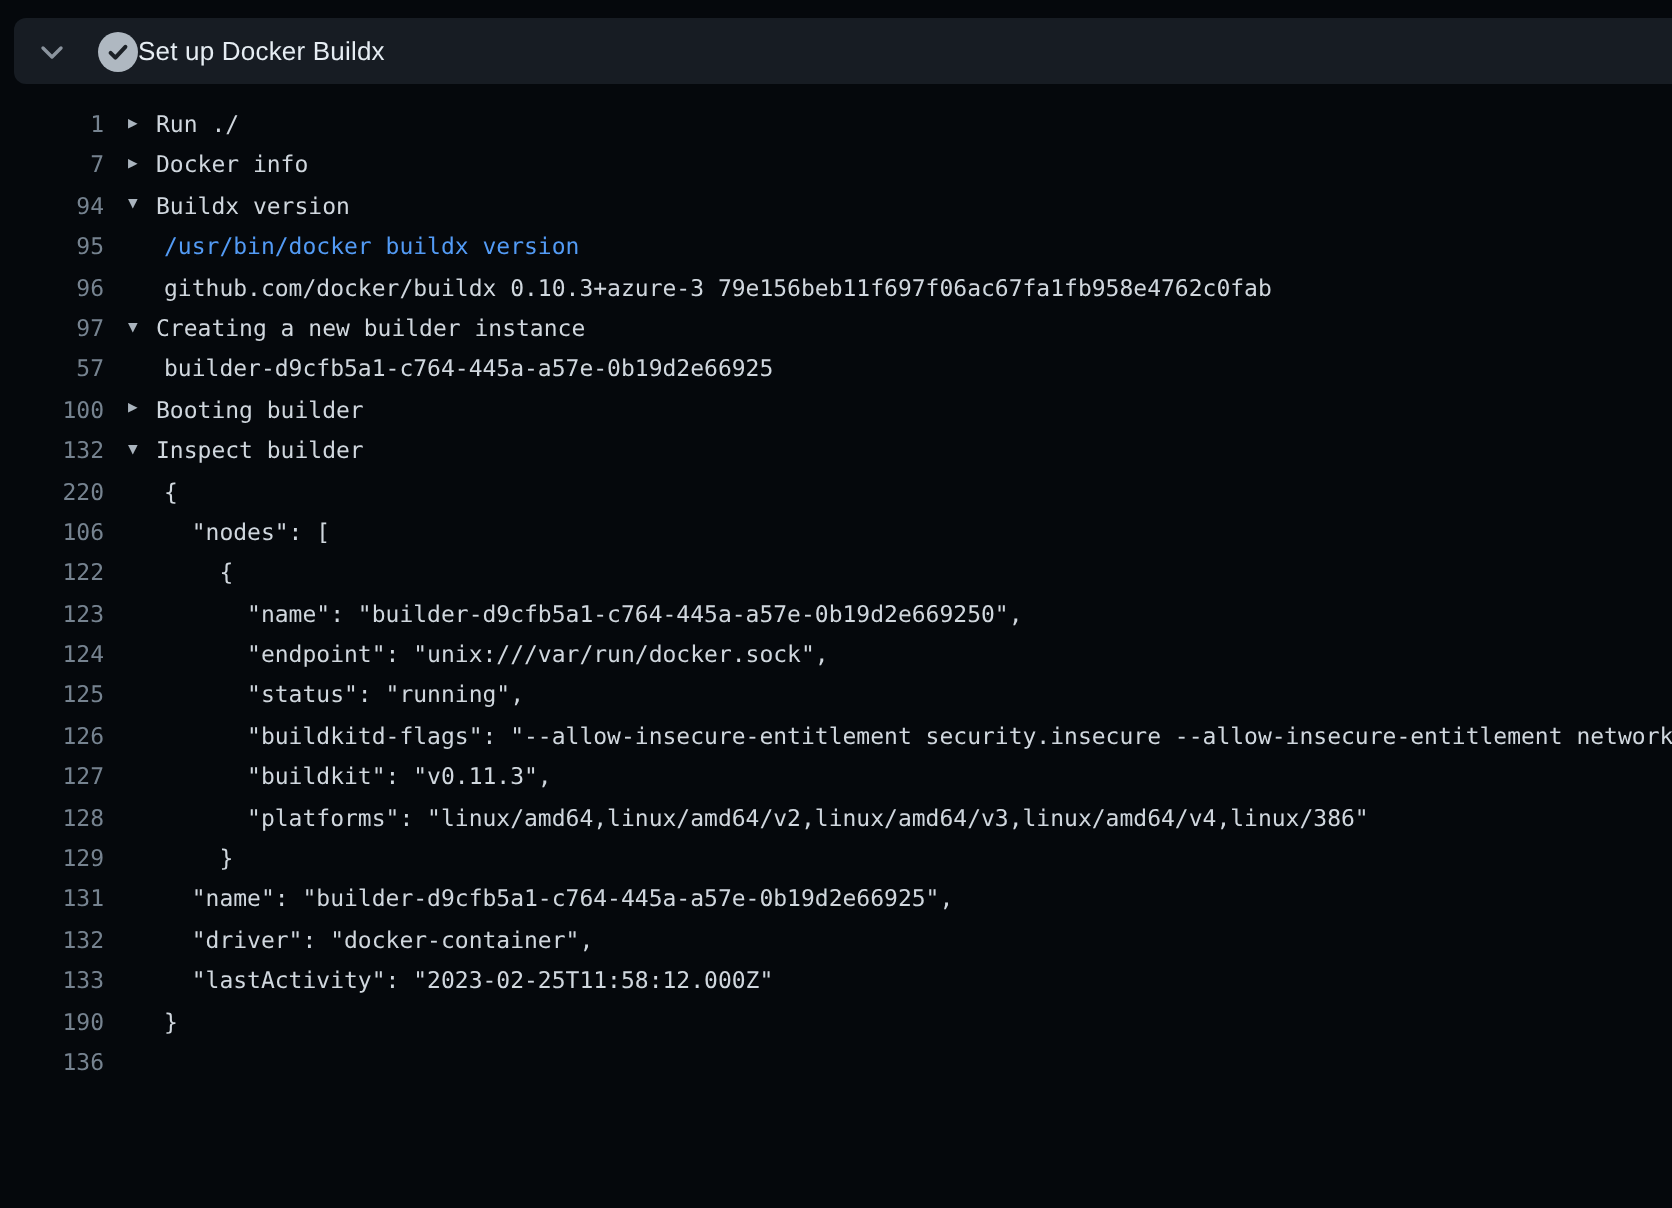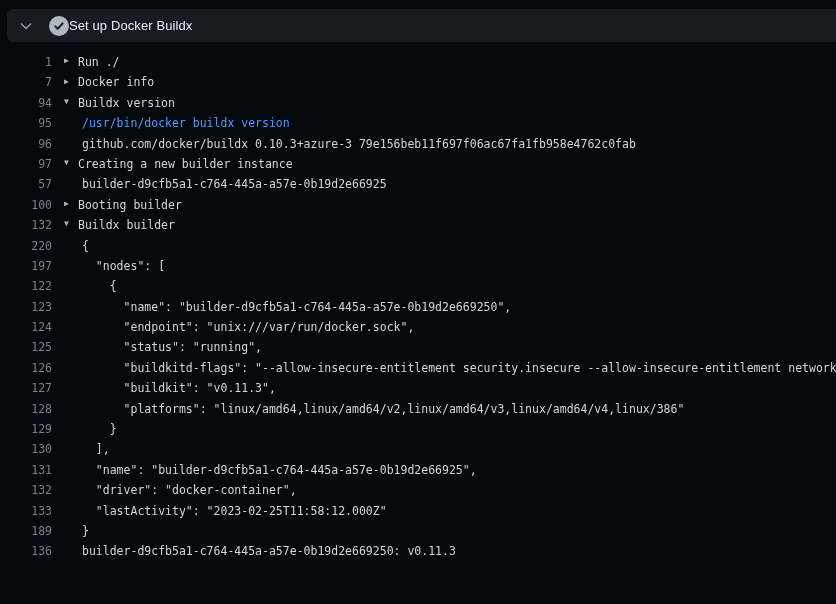--- a/index.html
+++ b/index.html
@@ -62,32 +62,31 @@
 
   <div class="log" id="log">
       <div class="line"><a class="num">1</a><div class="content group"><span class="caret">▶</span><span>Run ./</span></div></div>
       <div class="line"><a class="num">7</a><div class="content group"><span class="caret">▶</span><span>Docker info</span></div></div>
       <div class="line"><a class="num">94</a><div class="content group"><span class="caret">▼</span><span>Buildx version</span></div></div>
       <div class="line"><a class="num">95</a><div class="content cmd">/usr/bin/docker buildx version</div></div>
       <div class="line"><a class="num">96</a><div class="content out">github.com/docker/buildx 0.10.3+azure-3 79e156beb11f697f06ac67fa1fb958e4762c0fab</div></div>
       <div class="line"><a class="num">97</a><div class="content group"><span class="caret">▼</span><span>Creating a new builder instance</span></div></div>
       <div class="line"><a class="num">57</a><div class="content out">builder-d9cfb5a1-c764-445a-a57e-0b19d2e66925</div></div>
       <div class="line"><a class="num">100</a><div class="content group"><span class="caret">▶</span><span>Booting builder</span></div></div>
-      <div class="line"><a class="num">132</a><div class="content group"><span class="caret">▼</span><span>Buildx builder</span></div></div>
+      <div class="line"><a class="num">132</a><div class="content group"><span class="caret">▼</span><span>Inspect builder</span></div></div>
       <div class="line"><a class="num">220</a><div class="content out">{</div></div>
-      <div class="line"><a class="num">197</a><div class="content out">  "nodes": [</div></div>
+      <div class="line"><a class="num">106</a><div class="content out">  "nodes": [</div></div>
       <div class="line"><a class="num">122</a><div class="content out">    {</div></div>
       <div class="line"><a class="num">123</a><div class="content out">      "name": "builder-d9cfb5a1-c764-445a-a57e-0b19d2e669250",</div></div>
       <div class="line"><a class="num">124</a><div class="content out">      "endpoint": "unix:///var/run/docker.sock",</div></div>
       <div class="line"><a class="num">125</a><div class="content out">      "status": "running",</div></div>
       <div class="line"><a class="num">126</a><div class="content out">      "buildkitd-flags": "--allow-insecure-entitlement security.insecure --allow-insecure-entitlement network.host",</div></div>
       <div class="line"><a class="num">127</a><div class="content out">      "buildkit": "v0.11.3",</div></div>
       <div class="line"><a class="num">128</a><div class="content out">      "platforms": "linux/amd64,linux/amd64/v2,linux/amd64/v3,linux/amd64/v4,linux/386"</div></div>
       <div class="line"><a class="num">129</a><div class="content out">    }</div></div>
-      <div class="line"><a class="num">130</a><div class="content out">  ],</div></div>
       <div class="line"><a class="num">131</a><div class="content out">  "name": "builder-d9cfb5a1-c764-445a-a57e-0b19d2e66925",</div></div>
       <div class="line"><a class="num">132</a><div class="content out">  "driver": "docker-container",</div></div>
       <div class="line"><a class="num">133</a><div class="content out">  "lastActivity": "2023-02-25T11:58:12.000Z"</div></div>
-      <div class="line"><a class="num">189</a><div class="content out">}</div></div>
-      <div class="line"><a class="num">136</a><div class="content out">builder-d9cfb5a1-c764-445a-a57e-0b19d2e669250: v0.11.3</div></div>
+      <div class="line"><a class="num">190</a><div class="content out">}</div></div>
+      <div class="line"><a class="num">136</a></div>
     </div>
 
 </div>
 
 </body></html>

